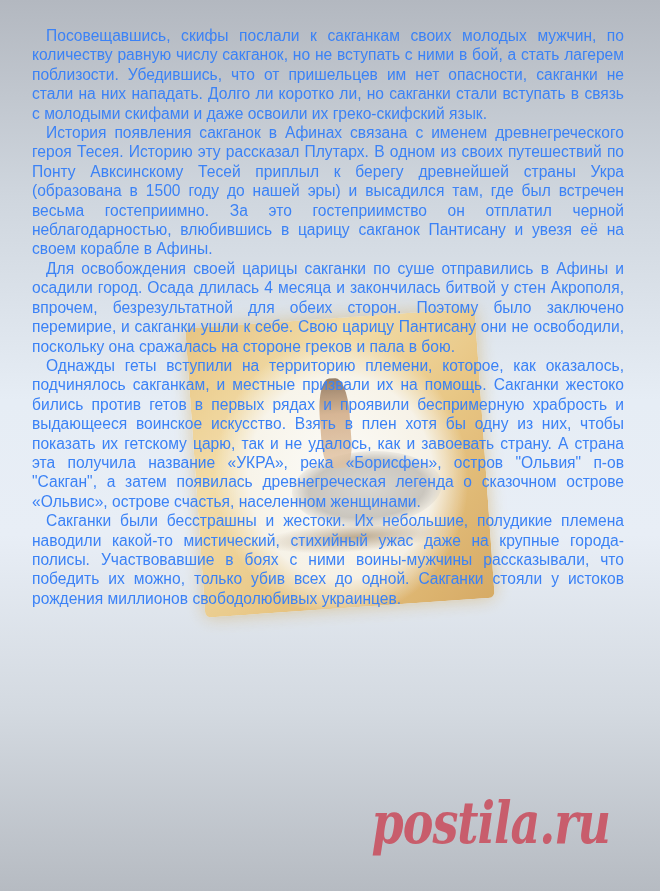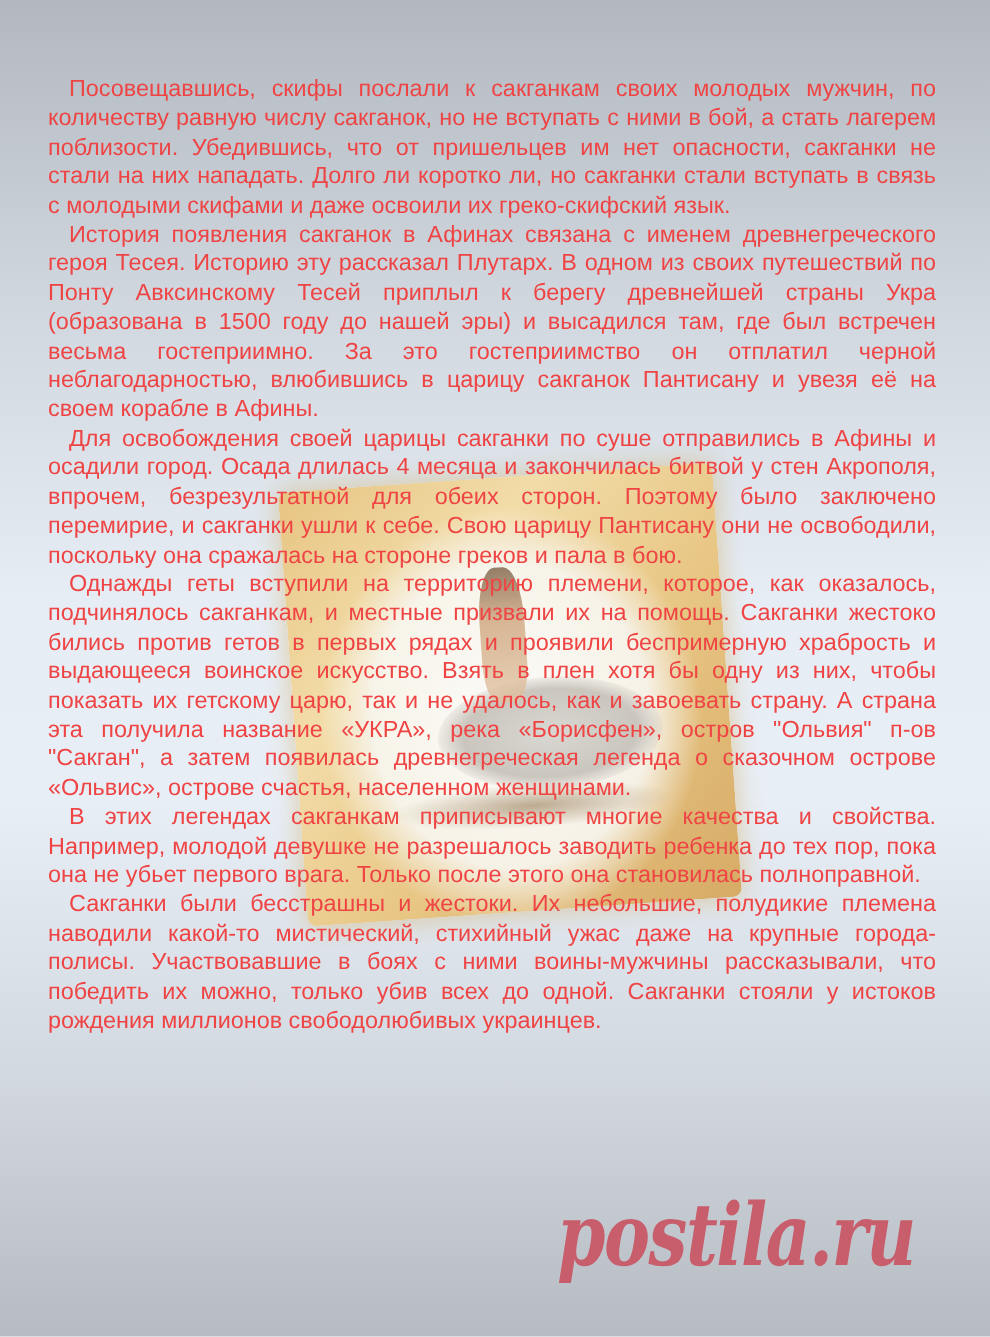--- a/index.html
+++ b/index.html
@@ -28,24 +28,23 @@
       background: linear-gradient(180deg, #6b4a2c 0%, #c99a6c 40%, #e2c09a 100%);
       border-radius:40% 40% 30% 30%;
       opacity:0.75;
     }
     .illustration .ground {
       position:absolute; left:60px; top:205px; width:190px; height:30px;
       background: radial-gradient(ellipse at 50% 50%, #b9a588 0%, rgba(185,165,136,0) 70%);
     }
     .text {
       position:absolute; left:32px; top:26px; width:592px;
-      font-size:15.6px; line-height:19.4px; color:#ef4444;
+      font-size:15.6px; line-height:19.4px; color:#3b82f6;
       text-align:justify;
       z-index:2;
-      margin-top:24px;
     }
     .text p { margin:0; text-indent:14px; }
     .watermark {
       position:absolute; right:50px; bottom:34px; z-index:3;
       font-family: "DejaVu Serif", serif; font-style:italic; font-weight:bold;
       font-size:46px; color:#c95564; letter-spacing:-1px;
       transform: scaleY(1.25);
       transform-origin: bottom right;
       opacity:0.92;
     }
@@ -57,17 +56,16 @@
   <div class="ground"></div>
   <div class="horse"></div>
   <div class="rider"></div>
 </div>
 
 <div class="text">
   <p>Посовещавшись, скифы послали к сакганкам  своих молодых мужчин, по количеству равную числу сакганок, но не вступать с ними в бой, а стать лагерем поблизости. Убедившись, что от пришельцев им нет опасности, сакганки не стали на них нападать. Долго ли коротко ли, но сакганки стали вступать в связь с молодыми скифами и даже освоили их греко-скифский язык.</p>
   <p>История появления сакганок в Афинах связана с именем древнегреческого героя Тесея. Историю эту рассказал Плутарх. В одном из своих путешествий по Понту Авксинскому Тесей приплыл к берегу древнейшей страны Укра (образована в 1500 году до нашей эры) и высадился там, где был встречен весьма гостеприимно. За это гостеприимство он отплатил черной неблагодарностью, влюбившись в царицу сакганок Пантисану и увезя её на своем корабле в Афины.</p>
   <p>Для освобождения своей царицы сакганки по суше отправились в Афины и осадили город. Осада длилась 4 месяца и закончилась битвой у стен Акрополя, впрочем, безрезультатной для обеих сторон. Поэтому было заключено перемирие, и сакганки ушли к себе. Свою царицу Пантисану они не освободили, поскольку она сражалась на стороне греков и пала в бою.</p>
   <p>Однажды геты вступили на территорию племени, которое, как оказалось, подчинялось сакганкам, и местные призвали их на помощь. Сакганки жестоко бились против гетов в первых рядах и проявили беспримерную храбрость и выдающееся воинское искусство. Взять в плен хотя бы одну из них, чтобы показать их гетскому царю, так и не удалось, как и завоевать страну. А страна эта получила название «УКРА», река «Борисфен», остров "Ольвия" п-ов "Сакган", а затем появилась древнегреческая легенда о сказочном острове «Ольвис», острове счастья, населенном женщинами.</p>
-  <p>В этих легендах сакганкам приписывают многие качества и свойства. Например, молодой девушке не разрешалось заводить ребенка до тех пор, пока она не убьет первого врага. Только после этого она становилась полноправной.</p>
   <p>Сакганки были бесстрашны и жестоки. Их  небольшие, полудикие племена наводили какой-то мистический, стихийный ужас даже на крупные города-полисы. Участвовавшие в боях с ними воины-мужчины рассказывали, что победить их можно, только убив всех до одной. Сакганки стояли у истоков рождения миллионов свободолюбивых украинцев.</p>
 </div>
 
 <div class="watermark">postila.ru</div>
 
 </body></html>

